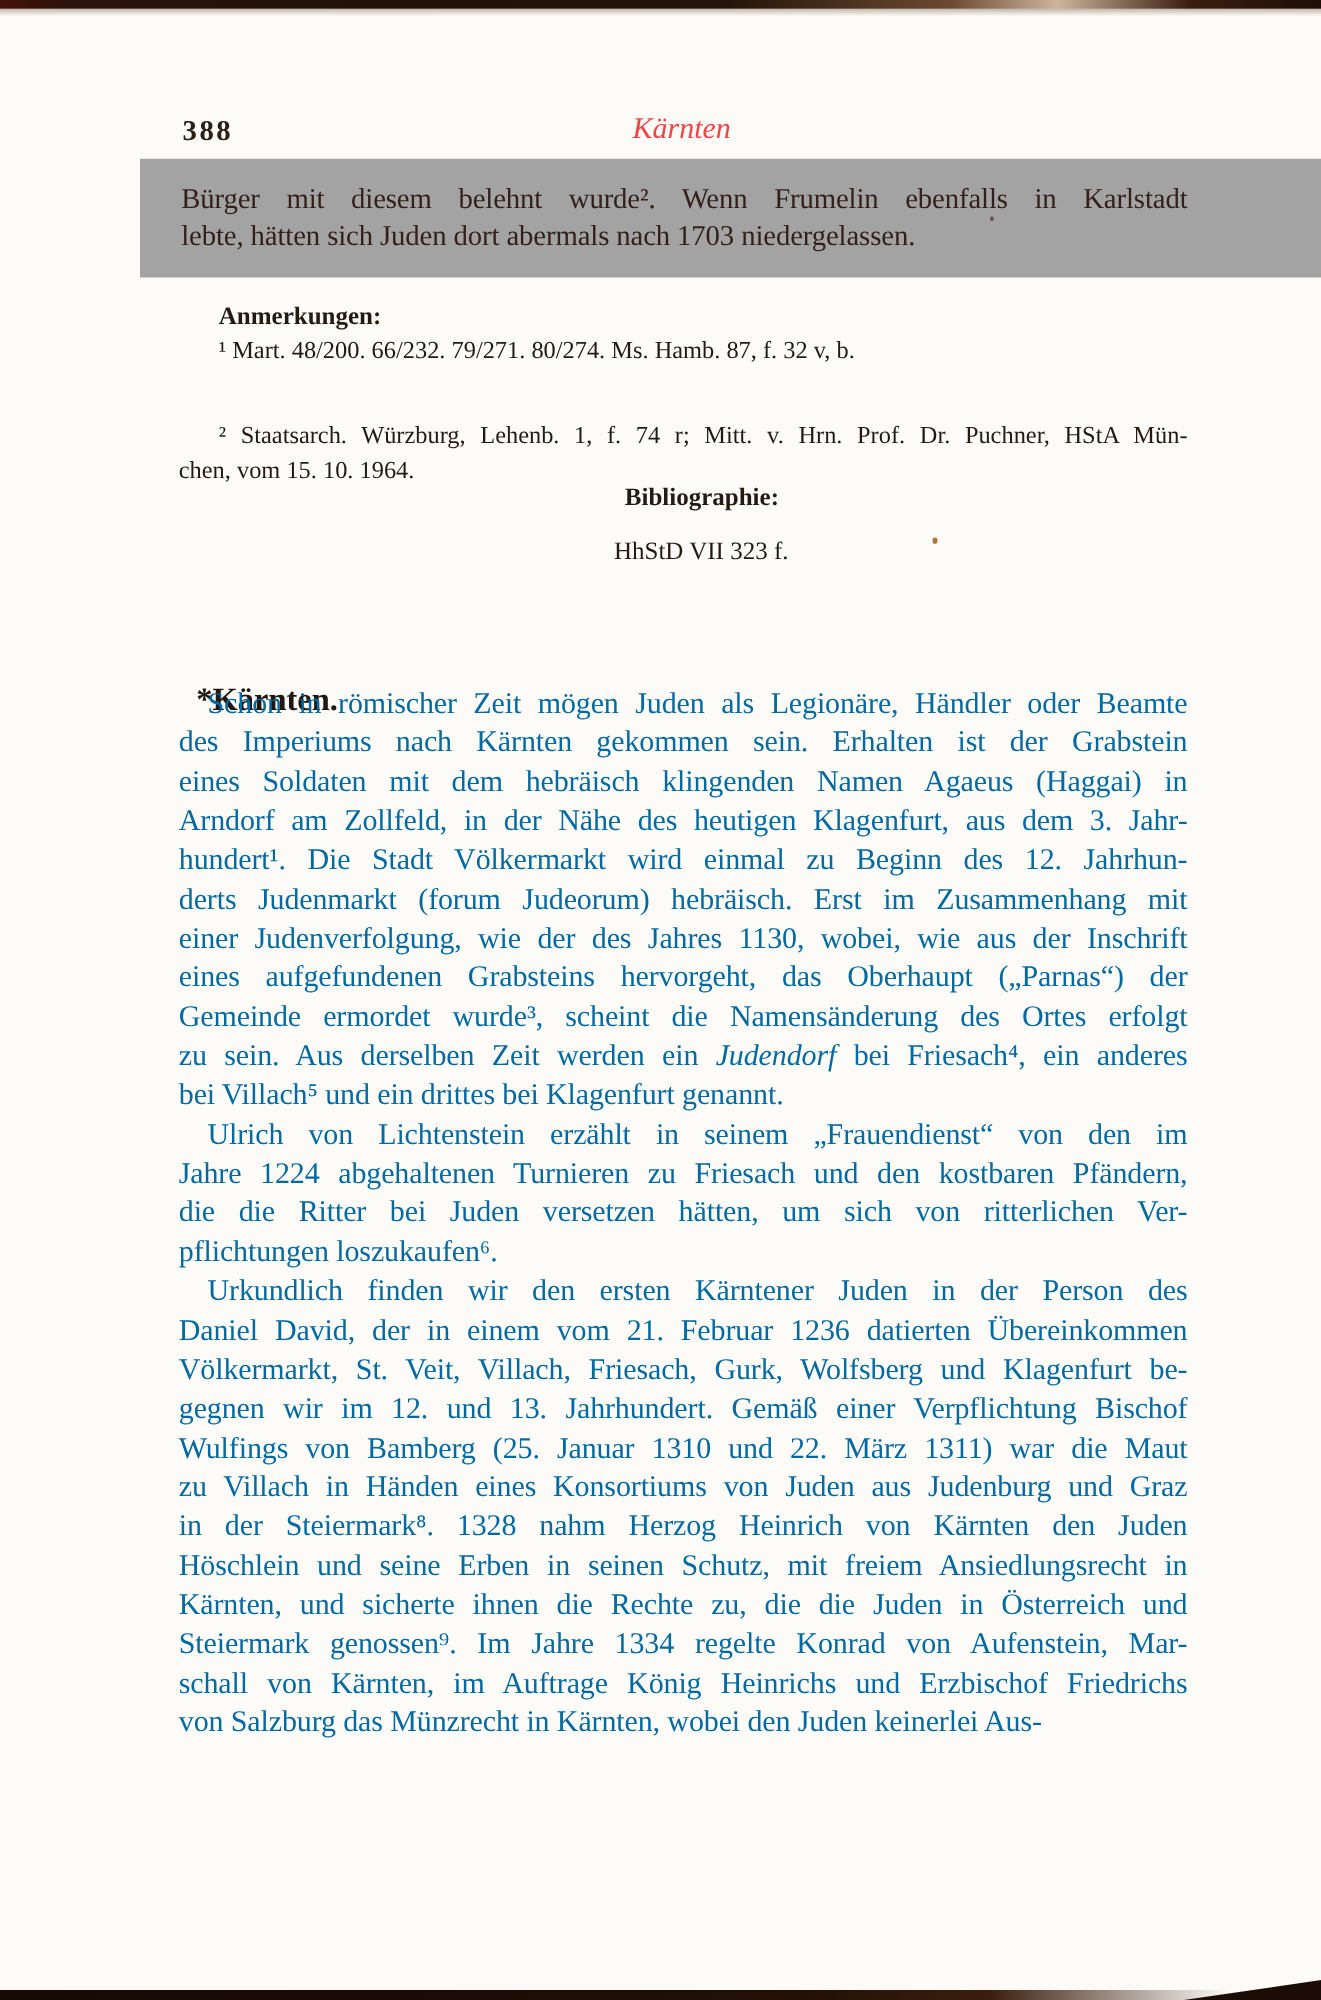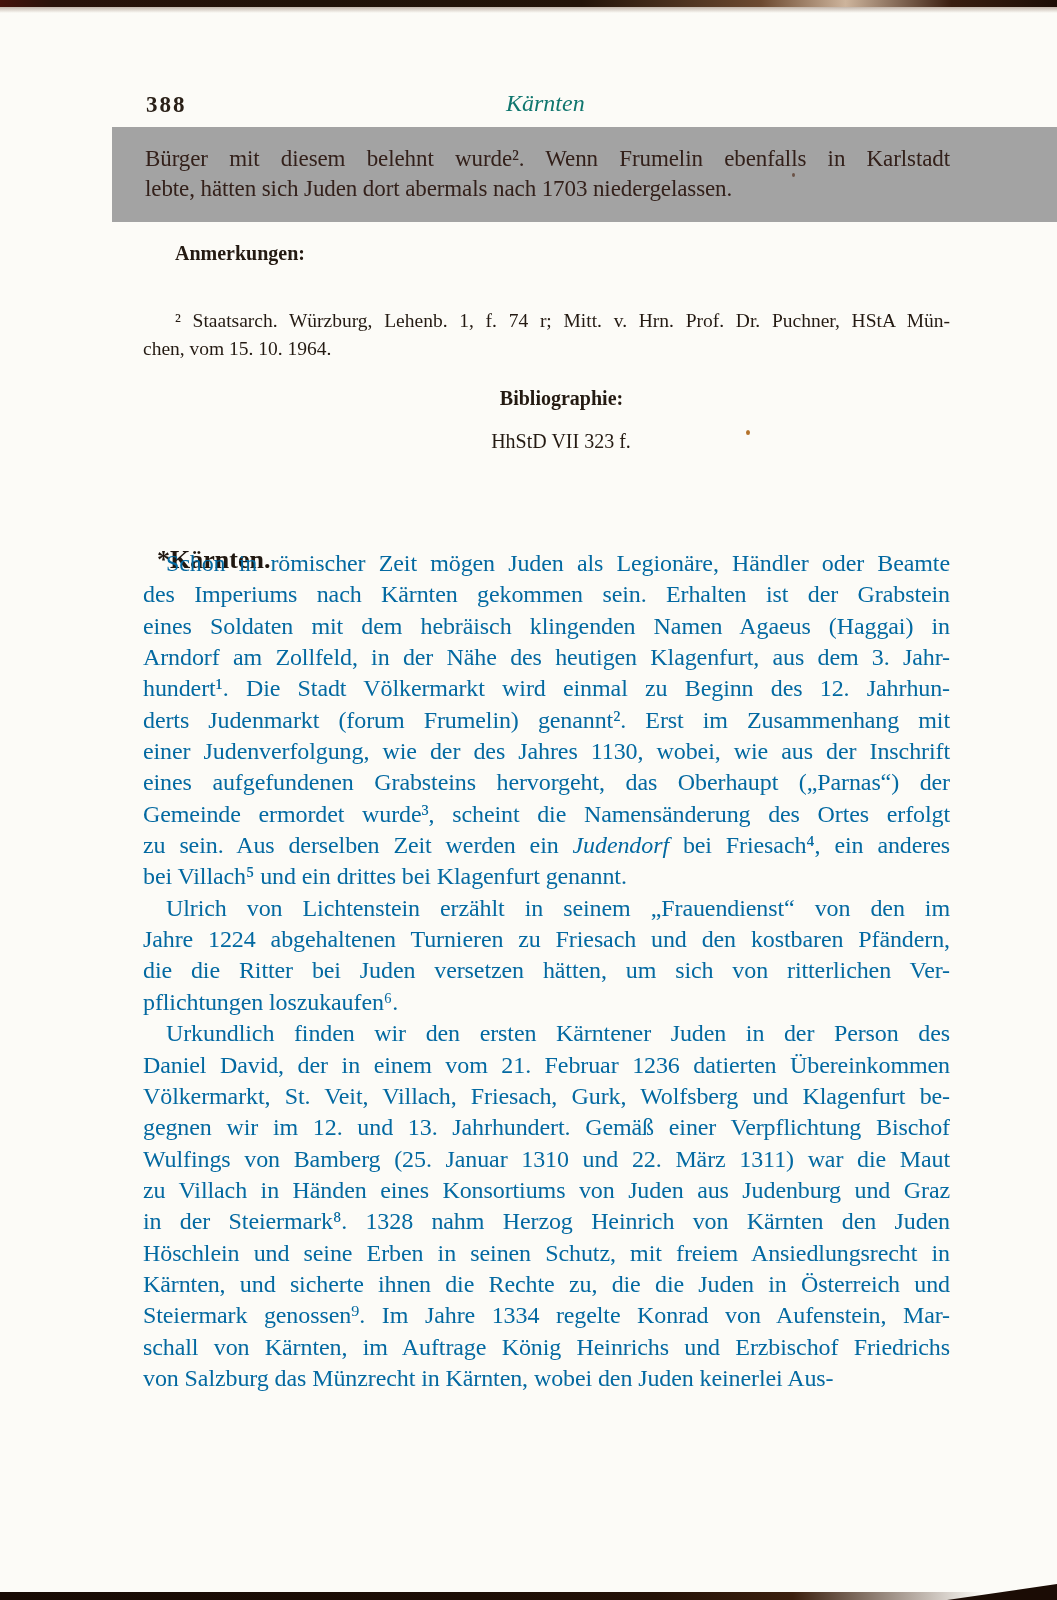--- a/index.html
+++ b/index.html
@@ -38,21 +38,21 @@
   }
   .speck{position:absolute;border-radius:50%;}
 
   
   .page-number{
     position:absolute;left:146px;top:92px;
     font-size:23px;letter-spacing:2px;font-weight:bold;color:#2a2018;
   }
   .running-head{
     position:absolute;left:506px;top:90px;
-    font-size:24px;font-style:italic;color:#0f766e;
+    font-size:24px;font-style:italic;color:#ef4444;
   }
 
   
   .highlight{
     position:absolute;left:112px;top:127px;width:1008px;height:95px;
     background:#a3a3a3;
   }
   .highlight-text{
     position:absolute;left:33px;top:17px;width:805px;
   }
@@ -116,39 +116,40 @@
 
   <div class="highlight">
     <div class="highlight-text">
         <div class="hline first">Bürger mit diesem belehnt wurde². Wenn Frumelin ebenfalls in Karlstadt</div>
         <div class="hline last">lebte, hätten sich Juden dort abermals nach 1703 niedergelassen.</div>
       </div>
   </div>
 
   <div class="notes">
     <div class="note-heading">Anmerkungen:</div>
+    <div class="note-line hang">¹ Mart. 48/200. 66/232. 79/271. 80/274. Ms. Hamb. 87, f. 32 v, b.</div>
     <div class="note-line hang fjust">² Staatsarch. Würzburg, Lehenb. 1, f. 74 r; Mitt. v. Hrn. Prof. Dr. Puchner, HStA Mün-</div>
     <div class="note-line">chen, vom 15. 10. 1964.</div>
   </div>
 
   <div class="biblio">
     <div class="biblio-heading">Bibliographie:</div>
     <div class="biblio-entry">HhStD VII 323 f.</div>
   </div>
 
   <div class="section-heading">*Kärnten.</div>
 
   <div class="bodytext">
     <div class="para">
         <div class="jline first">Schon in römischer Zeit mögen Juden als Legionäre, Händler oder Beamte</div>
         <div class="jline">des Imperiums nach Kärnten gekommen sein. Erhalten ist der Grabstein</div>
         <div class="jline">eines Soldaten mit dem hebräisch klingenden Namen Agaeus (Haggai) in</div>
         <div class="jline">Arndorf am Zollfeld, in der Nähe des heutigen Klagenfurt, aus dem 3. Jahr-</div>
         <div class="jline">hundert¹. Die Stadt Völkermarkt wird einmal zu Beginn des 12. Jahrhun-</div>
-        <div class="jline">derts Judenmarkt (forum Frumelin) genannt². Erst im Zusammenhang mit</div>
+        <div class="jline">derts Judenmarkt (forum Judeorum) hebräisch. Erst im Zusammenhang mit</div>
         <div class="jline">einer Judenverfolgung, wie der des Jahres 1130, wobei, wie aus der Inschrift</div>
         <div class="jline">eines aufgefundenen Grabsteins hervorgeht, das Oberhaupt („Parnas“) der</div>
         <div class="jline">Gemeinde ermordet wurde³, scheint die Namensänderung des Ortes erfolgt</div>
         <div class="jline">zu sein. Aus derselben Zeit werden ein <i>Judendorf</i> bei Friesach⁴, ein anderes</div>
         <div class="jline last">bei Villach⁵ und ein drittes bei Klagenfurt genannt.</div>
       </div>
     <div class="para">
         <div class="jline first">Ulrich von Lichtenstein erzählt in seinem „Frauendienst“ von den im</div>
         <div class="jline">Jahre 1224 abgehaltenen Turnieren zu Friesach und den kostbaren Pfändern,</div>
         <div class="jline">die die Ritter bei Juden versetzen hätten, um sich von ritterlichen Ver-</div>

